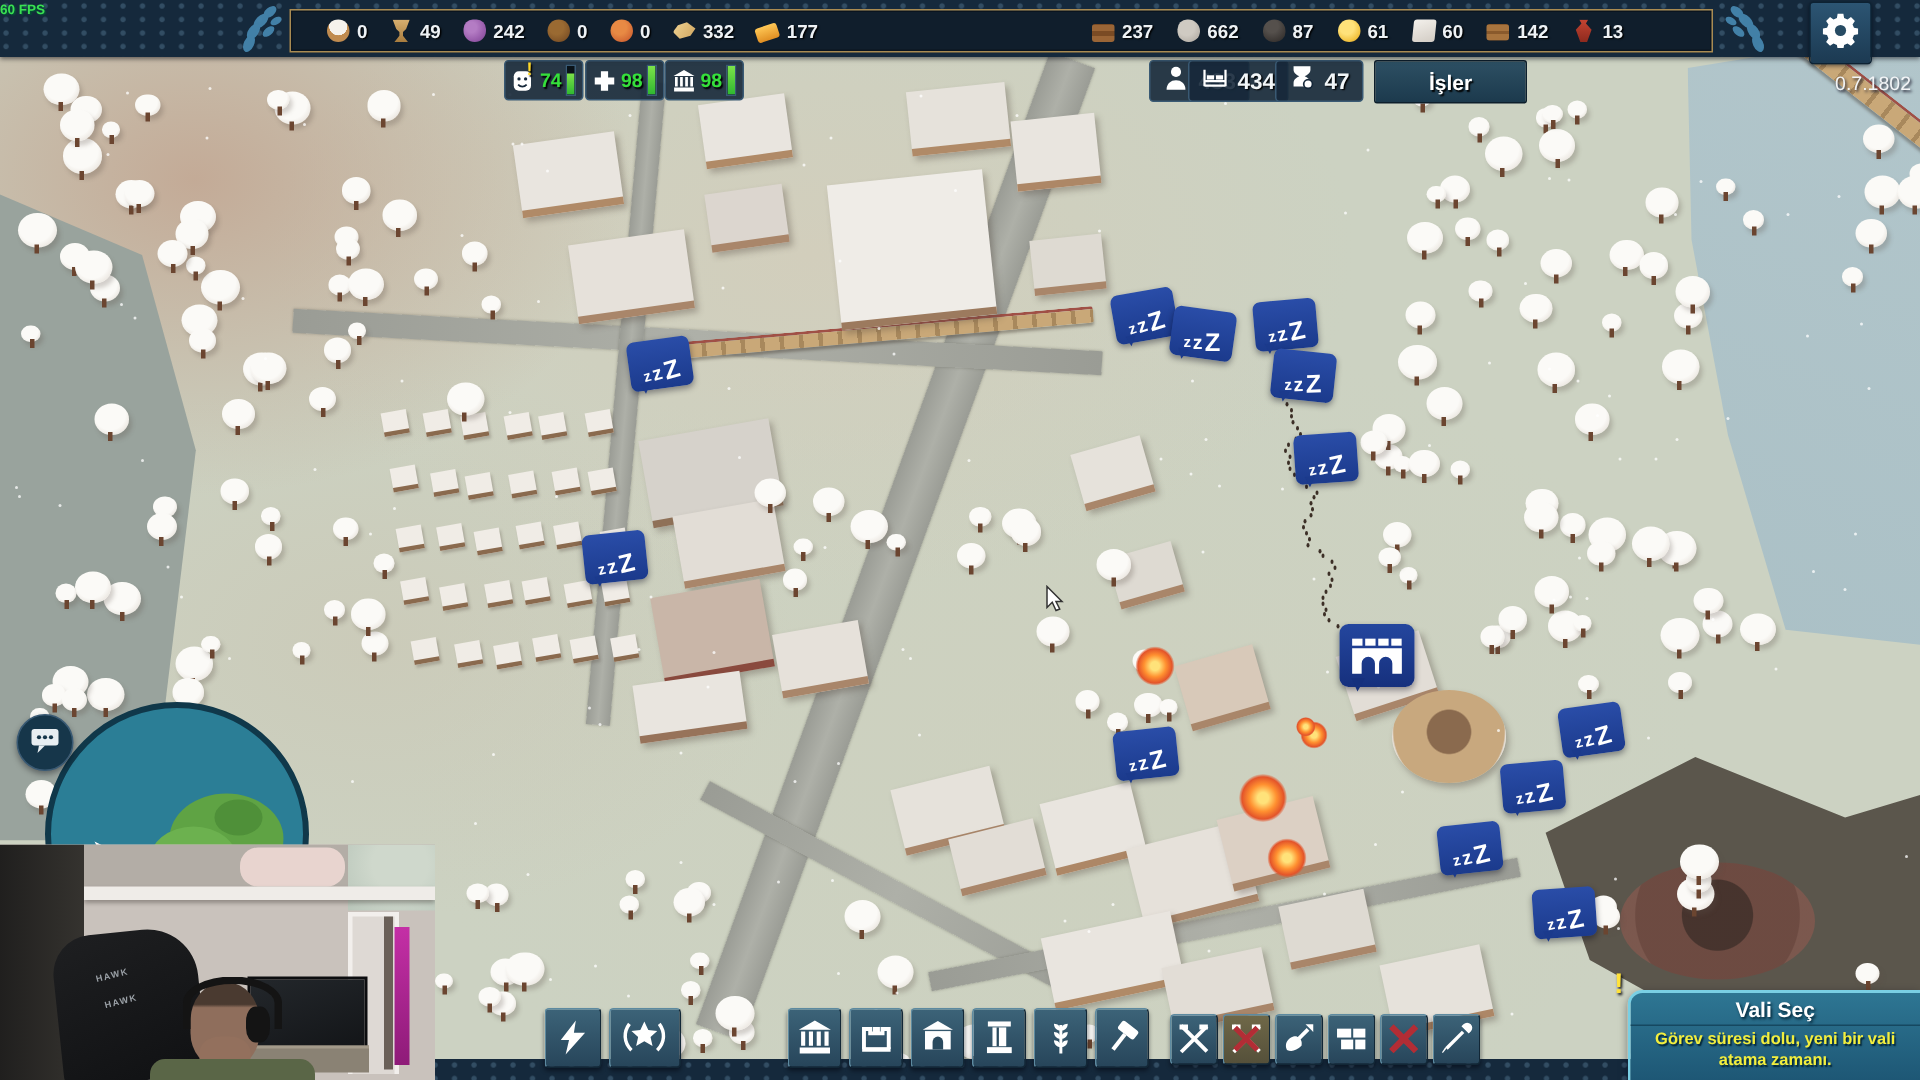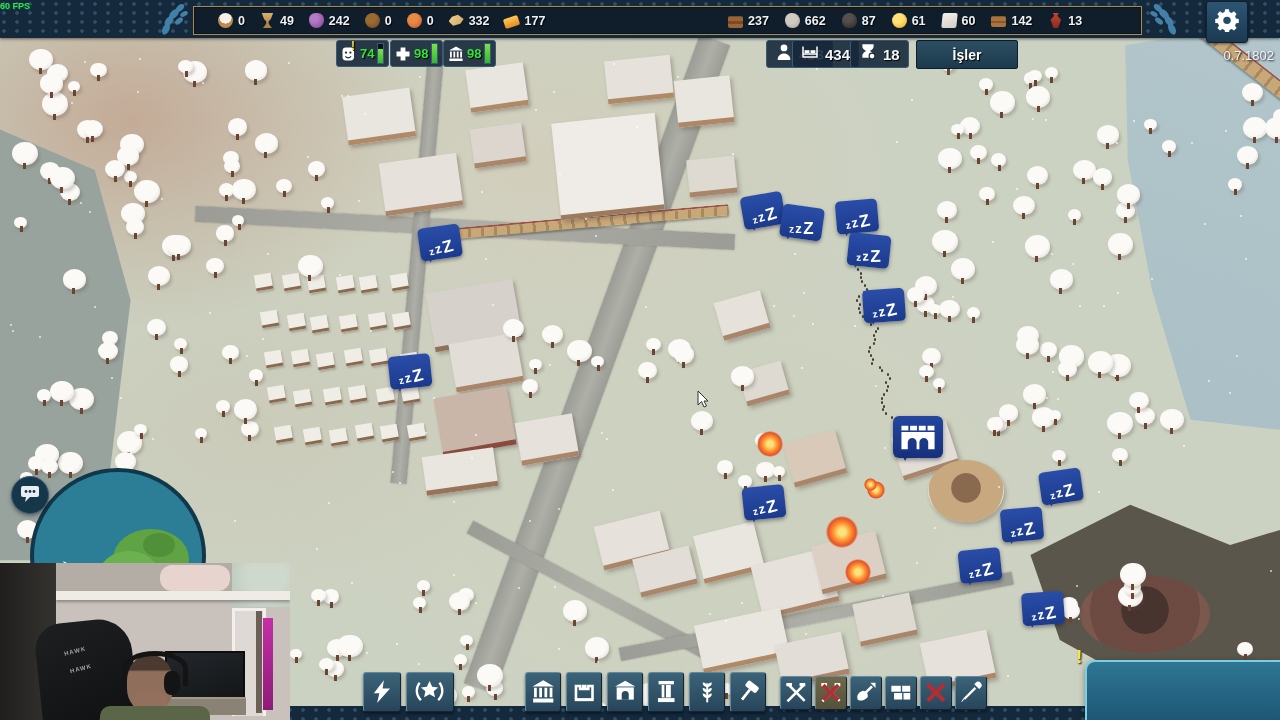--- a/index.html
+++ b/index.html
@@ -1202,21 +1202,21 @@
             <path fill="none" stroke="#fff" stroke-width="1.5" d="M2 1.5v11M16 1.5v11M2 9h14M2 12h14"></path>
             <rect x="3.6" y="5.2" width="4.8" height="2.8" fill="#fff"></rect>
             <rect x="9.6" y="5.2" width="4.8" height="2.8" fill="#fff"></rect>
           </svg></span>
         <span class="pval">434</span>
       </div><div class="pop-panel" style="left: 850px;">
         <span><svg viewBox="0 0 16 16">
             <path fill="#fff" d="M3 1h10v2.1c0 2-1.9 3.1-3.4 3.9C11.1 7.8 13 8.9 13 10.9V13H3v-2.1c0-2 1.9-3.1 3.4-3.9C4.9 6.2 3 5.1 3 3.1z"></path>
             <circle cx="11.6" cy="11.6" r="2.6" fill="#fff" stroke="#16283a" stroke-width="1"></circle>
           </svg></span>
-        <span class="pval">18</span>
+        <span class="pval">47</span>
       </div></div>
   <div id="version">0.7.1802</div>
 
   <div id="minimap">
     <svg width="178" height="178">
       <circle cx="89" cy="89" r="86" fill="#2b7e96" stroke="#10384a" stroke-width="4"></circle>
       <g>
         <ellipse cx="122" cy="92" rx="38" ry="30" fill="#5fa344"></ellipse>
         <ellipse cx="100" cy="108" rx="30" ry="24" fill="#6cb14f"></ellipse>
         <ellipse cx="142" cy="112" rx="20" ry="16" fill="#57983f"></ellipse>
@@ -1376,20 +1376,22 @@
             <path stroke="#fff" stroke-width="1.7" d="M3.2 12.8 11.4 4.6"></path>
             <path fill="#fff" d="M10.6 1.8l3.6 3.6 1-1a2.5 2.5 0 0 0-3.6-3.6z"></path>
             <path fill="#fff" d="M3.2 12.8 1.4 15l-.4-.4 1.6-2.4z"></path>
           </svg>
         </span>
       </div>
     </div>
 
   <div id="notif-alert">!</div>
   <div id="notif">
+    <div class="ntitle">Vali Seç</div>
+    <div class="nmsg">Görev süresi dolu, yeni bir vali atama zamanı.</div>
   </div>
 
   <div id="webcam">
     <div id="wc-walltop"></div>
     <div id="wc-plush"></div>
     <div id="wc-plant"></div>
     <div id="wc-shelf"></div>
     <div id="wc-door"></div>
     <div id="wc-doordark"></div>
     <div id="wc-magenta"></div>

